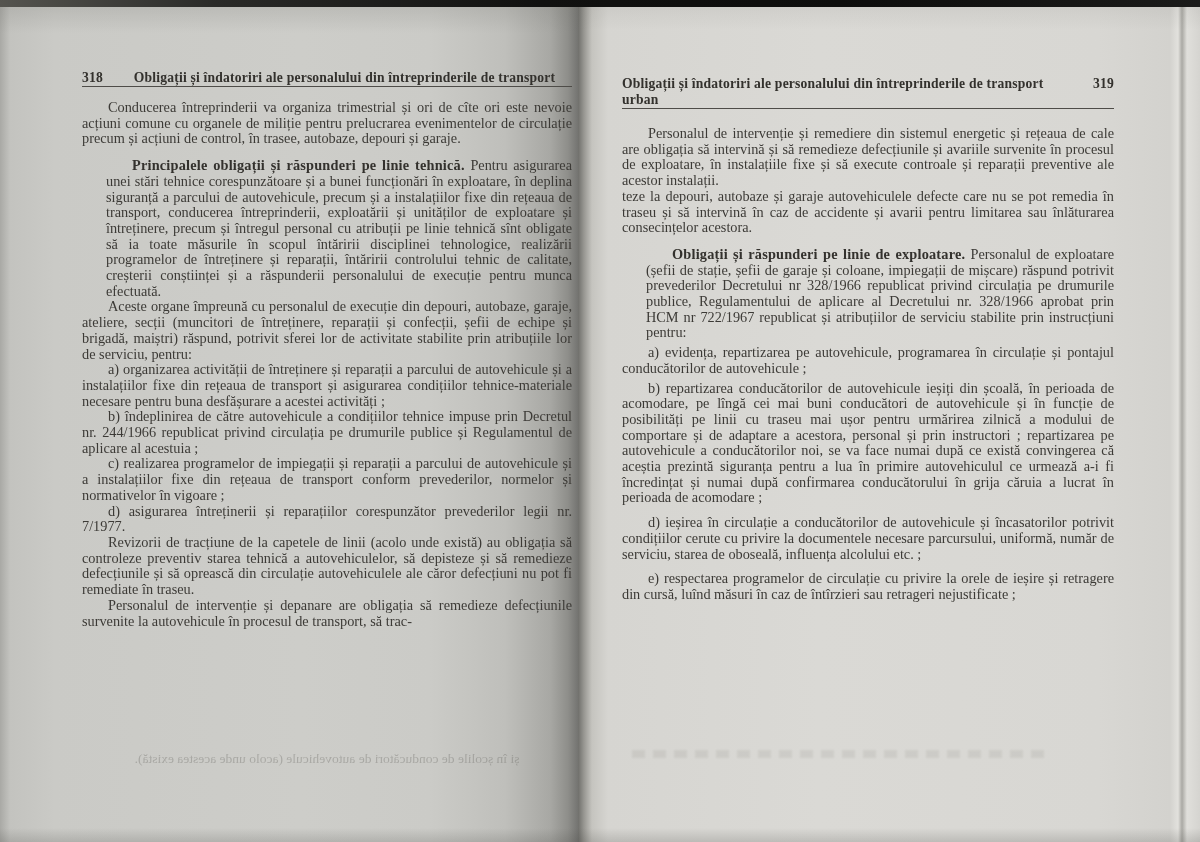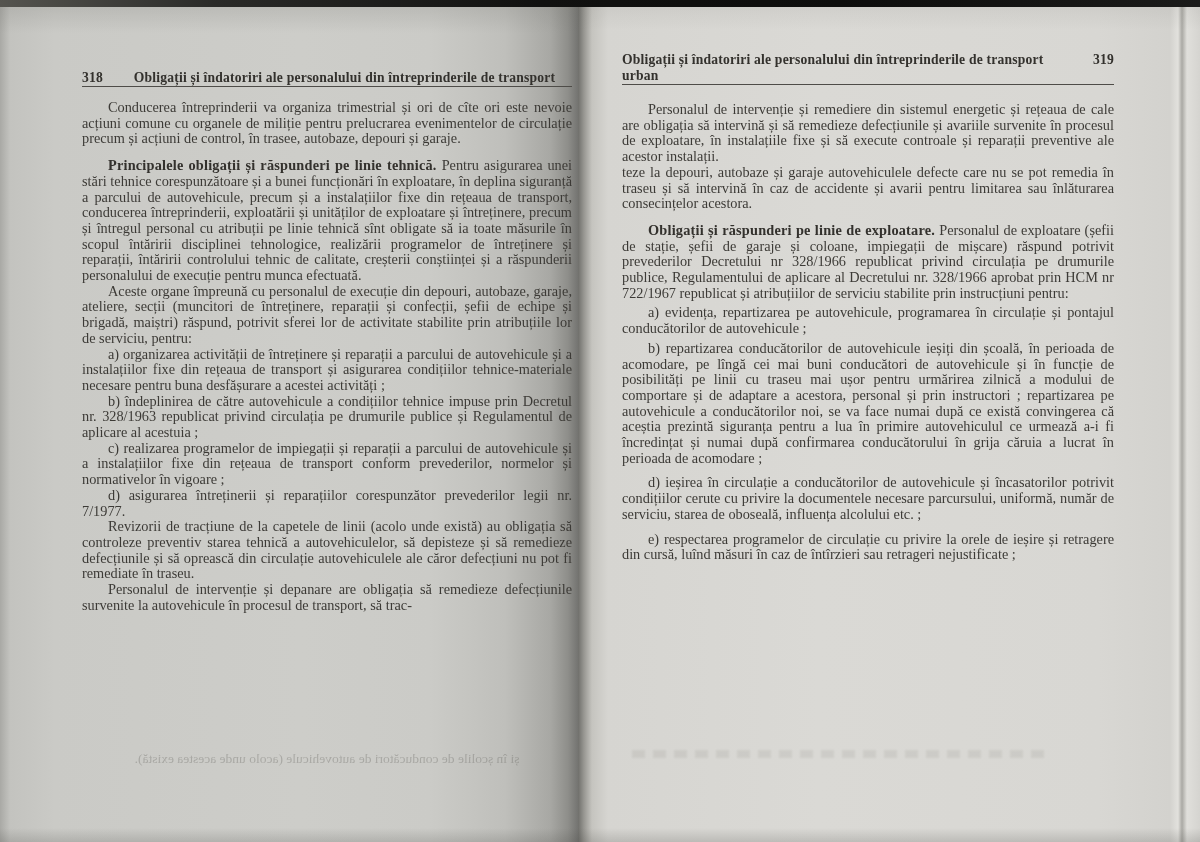--- a/index.html
+++ b/index.html
@@ -40,28 +40,28 @@
   .running-head {
     display:flex; align-items:baseline;
     font-weight:bold; font-size:13.6px; letter-spacing:.2px;
     color:#33312d;
     border-bottom:1.5px solid #4e4c48;
     padding-bottom:0;
   }
   .running-head .pagenum { flex:0 0 auto; }
   .content-left .htitle  { flex:1 1 auto; text-align:center; padding-left:14px; }
   .content-right .htitle { flex:1 1 auto; text-align:left; }
-  .content-right .pagenum { padding-left:20px; }
+  .content-right .pagenum { padding-left:20px;margin-top:24px; }
 
   .body-text { margin-top:13px; font-size:14.3px; line-height:15.7px; text-align:justify; }
   .content-right .body-text { margin-top:17px; }
 
   .para { margin:0; text-indent:26px; }
   .para.flush { text-indent:0; }
-  .para.sect  { margin-top:11px; }
+  .para.sect  { margin-top:11px;margin-left:24px; }
   .para.g4 { margin-top:4px; }
   .para.g9 { margin-top:9px; }
   .para b { color:#33312d; letter-spacing:.2px; }
 
   
   .ghost-line {
     position:absolute; left:82px; top:751px; width:490px; z-index:2;
     font-size:13.5px; color:#63625d; text-align:center;
     transform:scaleX(-1);
     opacity:.33; filter:blur(.4px);
@@ -83,21 +83,21 @@
 <div class="content content-left">
   <div class="running-head">
     <span class="pagenum">318</span>
     <span class="htitle">Obligații și îndatoriri ale personalului din întreprinderile de transport</span>
   </div>
   <div class="body-text">
     <p class="para"><span>Conducerea întreprinderii va organiza trimestrial și ori de cîte ori este nevoie acțiuni comune cu organele de miliție pentru prelucrarea evenimentelor de circulație precum și acțiuni de control, în trasee, autobaze, depouri și garaje.</span></p>
     <p class="para sect"><b>Principalele obligații și răspunderi pe linie tehnică. </b><span>Pentru asigurarea unei stări tehnice corespunzătoare și a bunei funcționări în exploatare, în deplina siguranță a parcului de autovehicule, precum și a instalațiilor fixe din rețeaua de transport, conducerea întreprinderii, exploatării și unităților de exploatare și întreținere, precum și întregul personal cu atribuții pe linie tehnică sînt obligate să ia toate măsurile în scopul întăririi disciplinei tehnologice, realizării programelor de întreținere și reparații, întăririi controlului tehnic de calitate, creșterii conștiinței și a răspunderii personalului de execuție pentru munca efectuată.</span></p>
     <p class="para"><span>Aceste organe împreună cu personalul de execuție din depouri, autobaze, garaje, ateliere, secții (muncitori de întreținere, reparații și confecții, șefii de echipe și brigadă, maiștri) răspund, potrivit sferei lor de activitate stabilite prin atribuțiile lor de serviciu, pentru:</span></p>
     <p class="para"><span>a) organizarea activității de întreținere și reparații a parcului de autovehicule și a instalațiilor fixe din rețeaua de transport și asigurarea condițiilor tehnice-materiale necesare pentru buna desfășurare a acestei activități ;</span></p>
-    <p class="para"><span>b) îndeplinirea de către autovehicule a condițiilor tehnice impuse prin Decretul nr. 328/1963 republicat privind circulația pe drumurile publice și Regulamentul de aplicare al acestuia ;</span></p>
+    <p class="para"><span>b) îndeplinirea de către autovehicule a condițiilor tehnice impuse prin Decretul nr. 244/1966 republicat privind circulația pe drumurile publice și Regulamentul de aplicare al acestuia ;</span></p>
     <p class="para"><span>c) realizarea programelor de impiegații și reparații a parcului de autovehicule și a instalațiilor fixe din rețeaua de transport conform prevederilor, normelor și normativelor în vigoare ;</span></p>
     <p class="para"><span>d) asigurarea întreținerii și reparațiilor corespunzător prevederilor legii nr. 7/1977.</span></p>
     <p class="para"><span>Revizorii de tracțiune de la capetele de linii (acolo unde există) au obligația să controleze preventiv starea tehnică a autovehiculelor, să depisteze și să remedieze defecțiunile și să oprească din circulație autovehiculele ale căror defecțiuni nu pot fi remediate în traseu.</span></p>
     <p class="para"><span>Personalul de intervenție și depanare are obligația să remedieze defecțiunile survenite la autovehicule în procesul de transport, să trac-</span></p>
   </div>
 </div>
 
 <div class="content content-right">
   <div class="running-head">
     <span class="htitle">Obligații și îndatoriri ale personalului din întreprinderile de transport urban</span>

